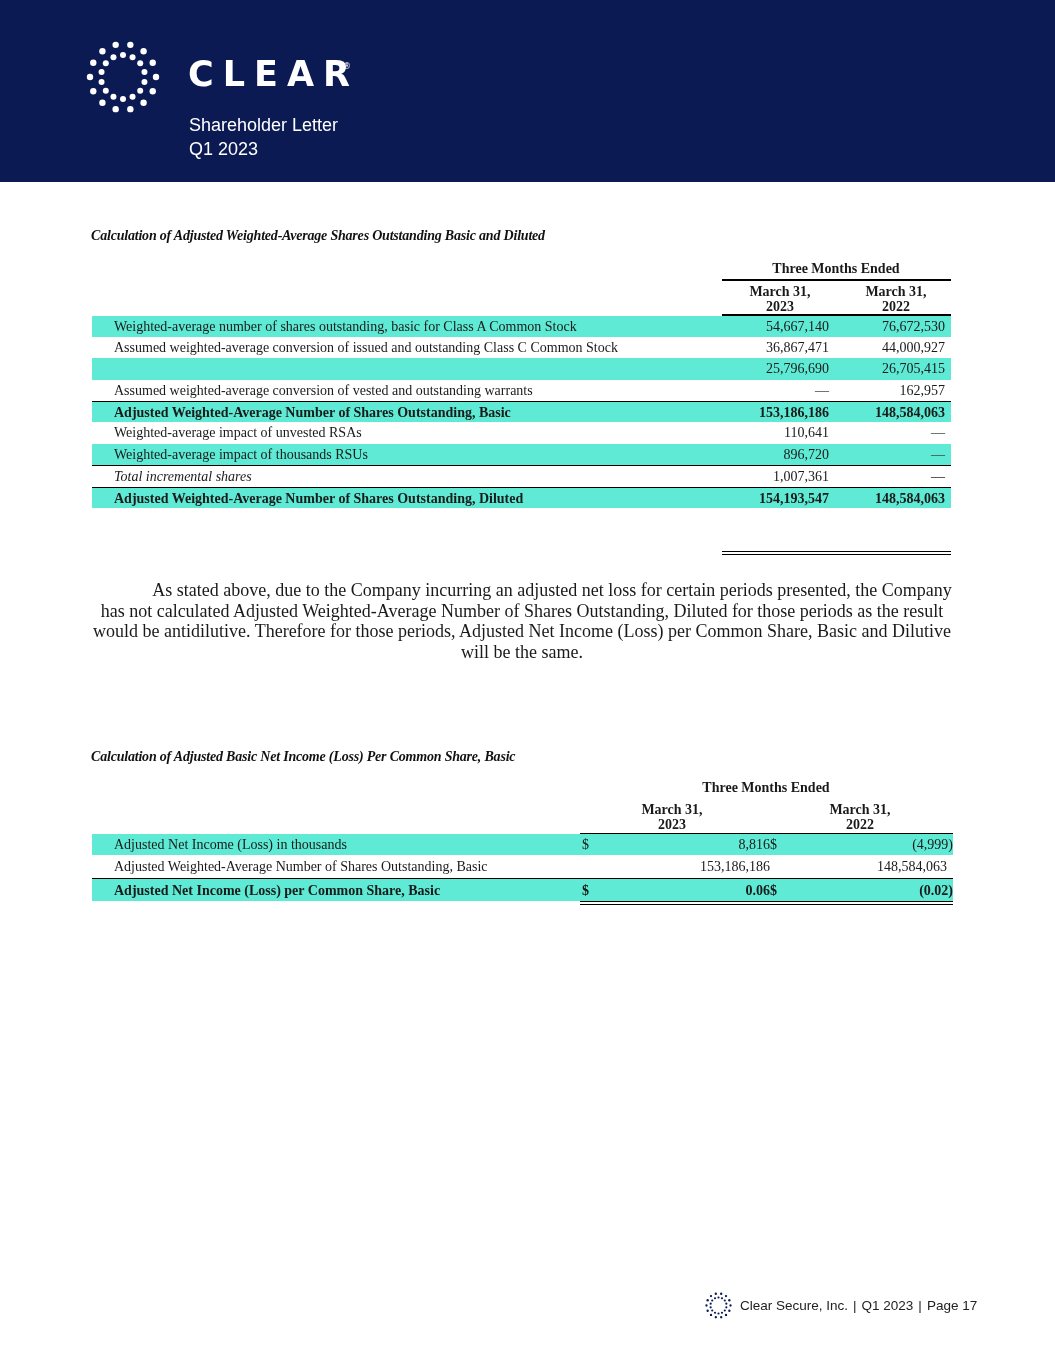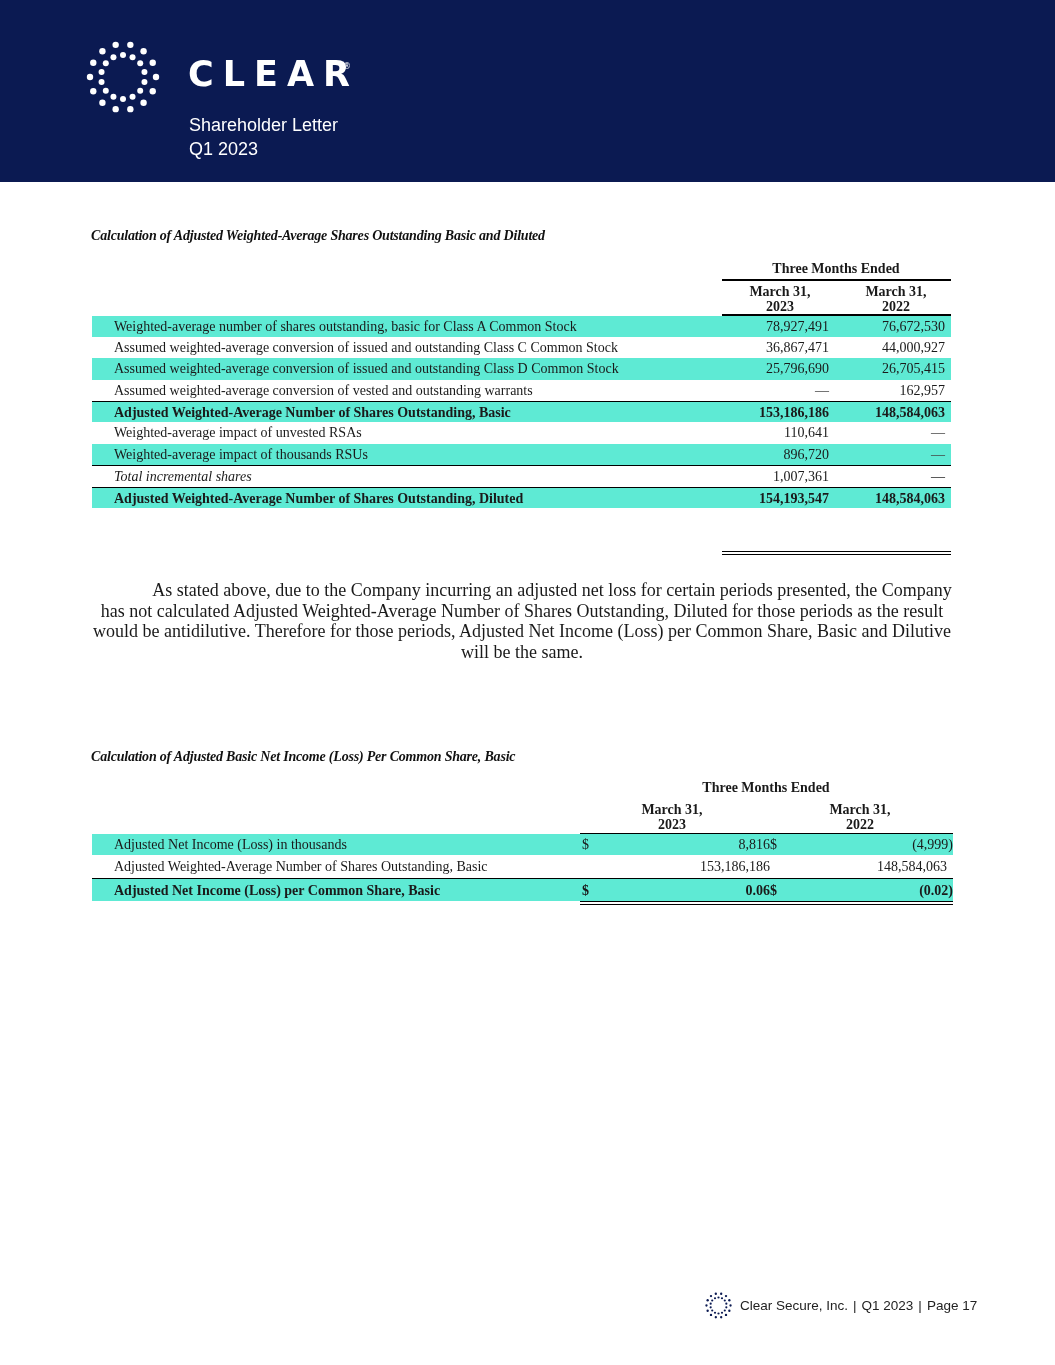--- a/index.html
+++ b/index.html
@@ -92,30 +92,29 @@
 </div>
 <div class="colhdr" style="left:844px; top:284px; width:104px;">
   <div>March 31,</div>
   <div>2022</div>
 </div>
 <div class="rule" style="left:722px; top:314px; width:229px;"></div>
 
 <div class="tbl t1" style="top:315.5px;">
   <div class="row shade">
     <span class="lbl">Weighted-average number of shares outstanding, basic for Class A Common Stock</span>
-    <span class="v1">78,927,491</span>
+    <span class="v1">54,667,140</span>
     <span class="v2">76,672,530</span>
   </div>
   <div class="row">
     <span class="lbl">Assumed weighted-average conversion of issued and outstanding Class C Common Stock</span>
     <span class="v1">36,867,471</span>
     <span class="v2">44,000,927</span>
   </div>
   <div class="row shade">
-    <span class="lbl">Assumed weighted-average conversion of issued and outstanding Class D Common Stock</span>
     <span class="v1">25,796,690</span>
     <span class="v2">26,705,415</span>
   </div>
   <div class="row">
     <span class="lbl">Assumed weighted-average conversion of vested and outstanding warrants</span>
     <span class="v1 dash">—</span>
     <span class="v2">162,957</span>
   </div>
   <div class="row shade bold" style="border-top:1.5px solid #000;">
     <span class="lbl">Adjusted Weighted-Average Number of Shares Outstanding, Basic</span>

